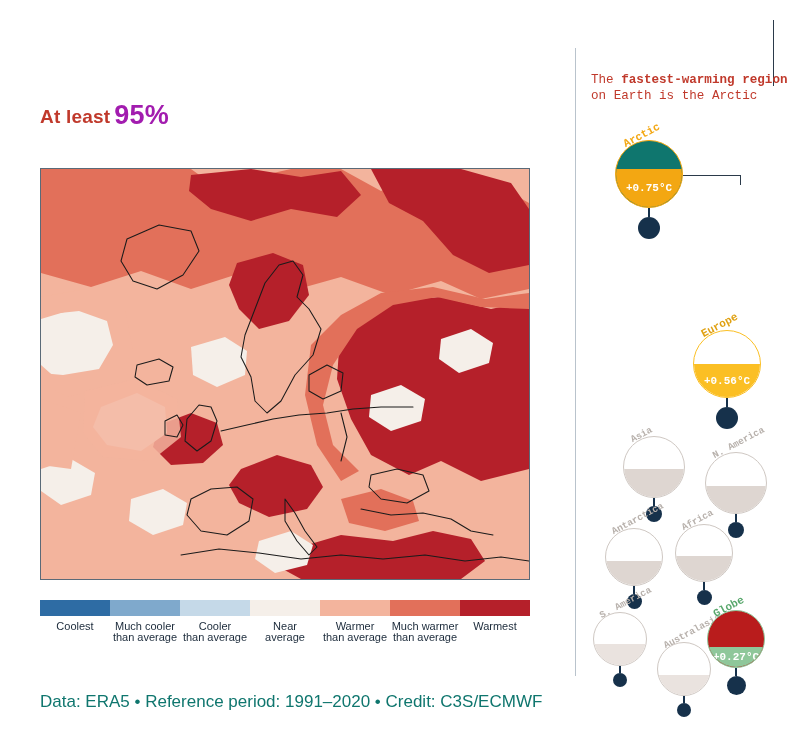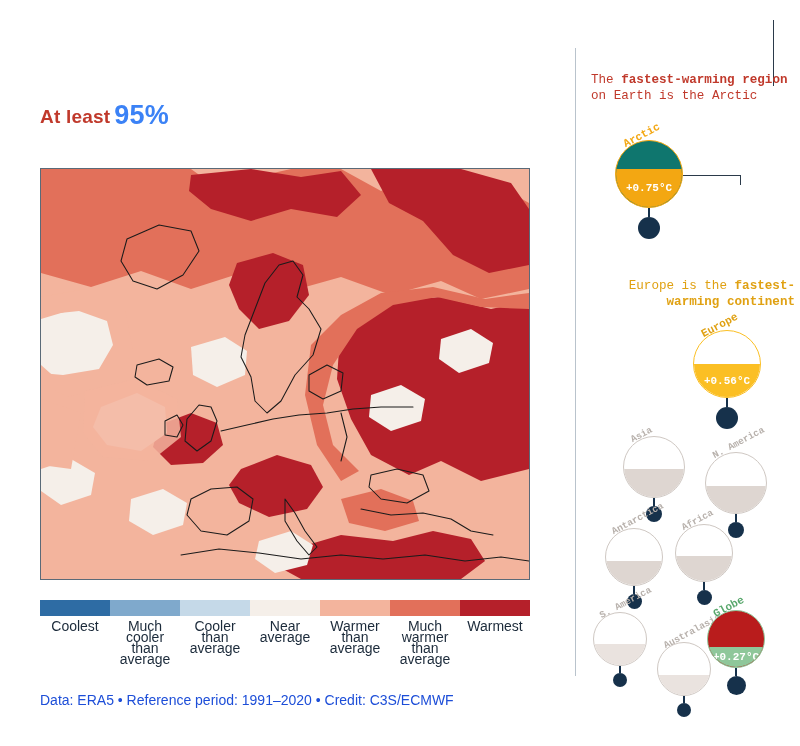--- a/index.html
+++ b/index.html
@@ -63,21 +63,21 @@
   }
   .headline .line1 {
     font-size: 19px;
     font-weight: bold;
     color: #c0392b;
     letter-spacing: .2px;
   }
   .headline .line1 .pct {
     font-size: 27px;
     font-weight: bold;
-    color: #3b82f6;
+    color: #a21caf;
     vertical-align: -1px;
     margin-left: 4px;
   }
   .headline .line2 {
     margin-top: 7px;
     font-size: 14.5px;
     color: #1b2a3a;
   }
   .headline .line2 b { font-weight: bold; }
 
@@ -103,33 +103,33 @@
     width: 490px;
     display: flex;
   }
   .legend-item { flex: 1 1 0; }
   .legend-swatch {
     height: 16px;
     width: 100%;
   }
   .legend-label {
     margin-top: 5px;
-    font-size: 14px;
+    font-size: 11px;
     line-height: 11px;
     text-align: center;
     color: #1b2a3a;
   }
 
   
   .footer {
     position: absolute;
     left: 40px;
     top: 692px;
-    font-size: 14px;
-    color: #1d4ed8;
+    font-size: 17px;
+    color: #0f766e;
   }
 
   
   .rp-title {
     position: absolute;
     font-size: 12.6px;
     line-height: 16px;
     color: #1b2a3a;
   }
   .rp-title.arctic {
@@ -349,23 +349,20 @@
     <div class="divider"></div>
     <div class="divider-top"></div>
 
     <div class="rp-title arctic">
       <span>The </span><b>fastest-warming region</b><span> on Earth is the Arctic</span>
     </div>
 
     <div class="annot-line"></div>
     <div class="annot-line2"></div>
 
-    <div class="rp-title europe">
-      <span>Europe is the </span><b>fastest-warming continent</b>
-    </div>
 
     <div id="globes">
         <div class="globe" style="left: 40px; top: 128px;">
           <div class="ball" style="width: 68px; height: 68px; background: #0f766e; border: 1.5px solid rgb(243, 167, 18);">
             <div class="fill" style="height: 58%; background: rgb(243, 167, 18);"></div>
             <div class="val" style="bottom: 12.72px;">+0.75°C</div>
           </div>
           <div class="name" style="color: rgb(243, 167, 18); font-size: 11px; left: 12.24px; top: -2px; transform: rotate(-28deg); transform-origin: left bottom;">Arctic</div>
           <div class="stem" style="width: 2px; height: 9px; left: 33px; top: 68px;"></div>
           <div class="pin" style="width: 22px; height: 22px; left: 23px; top: 77px;"></div>

